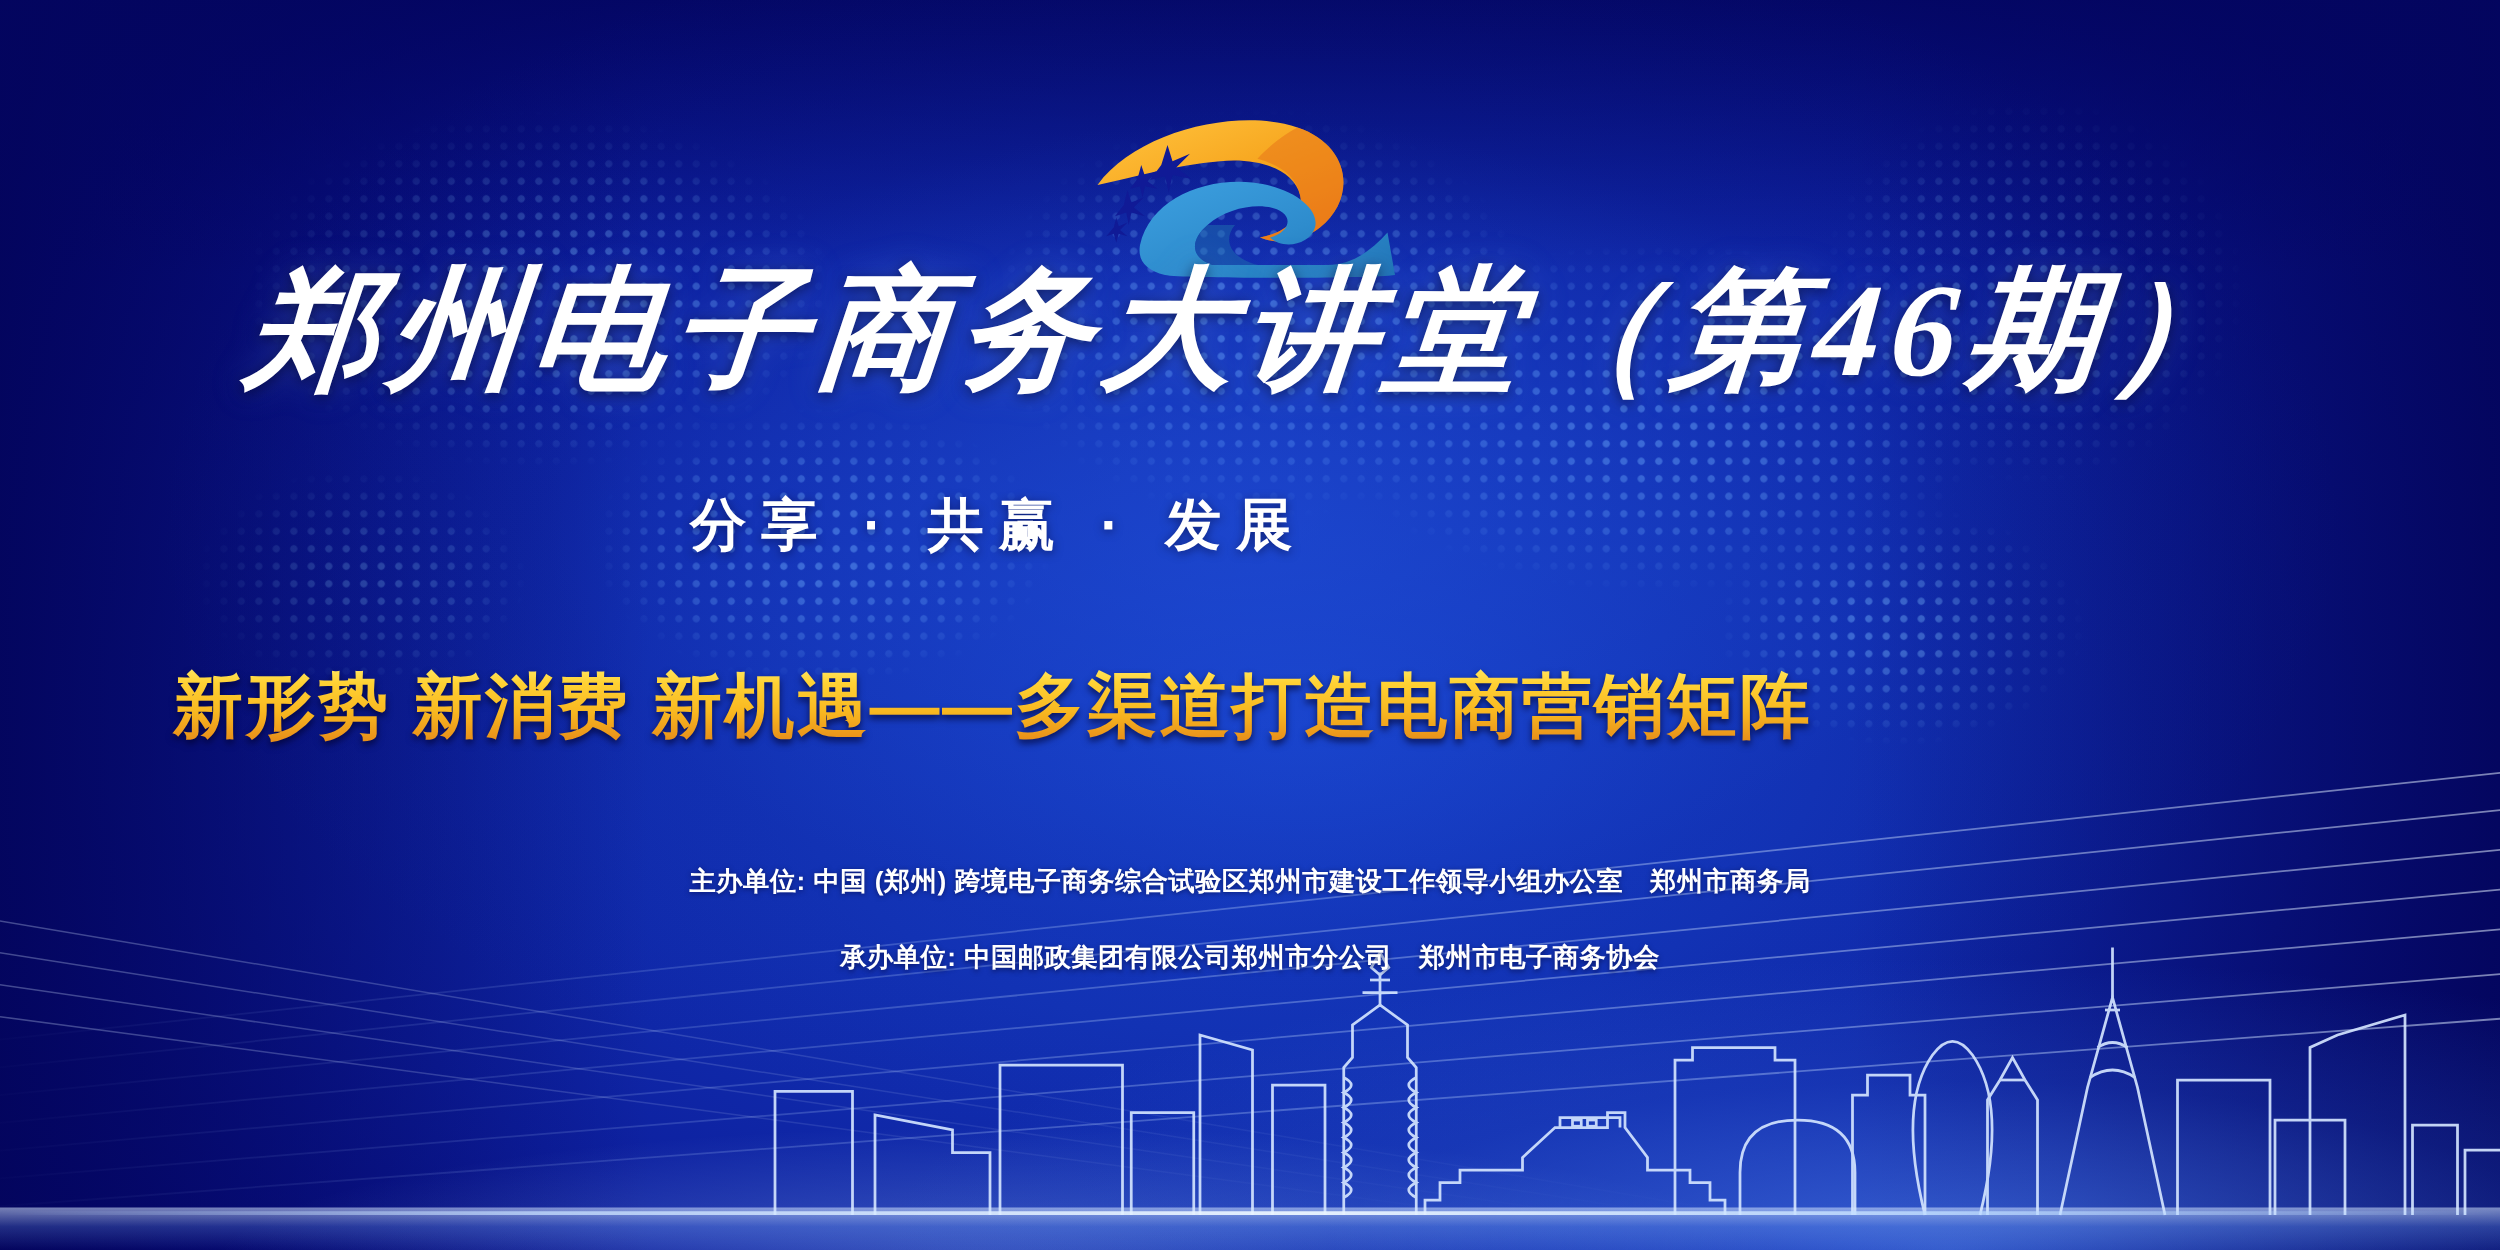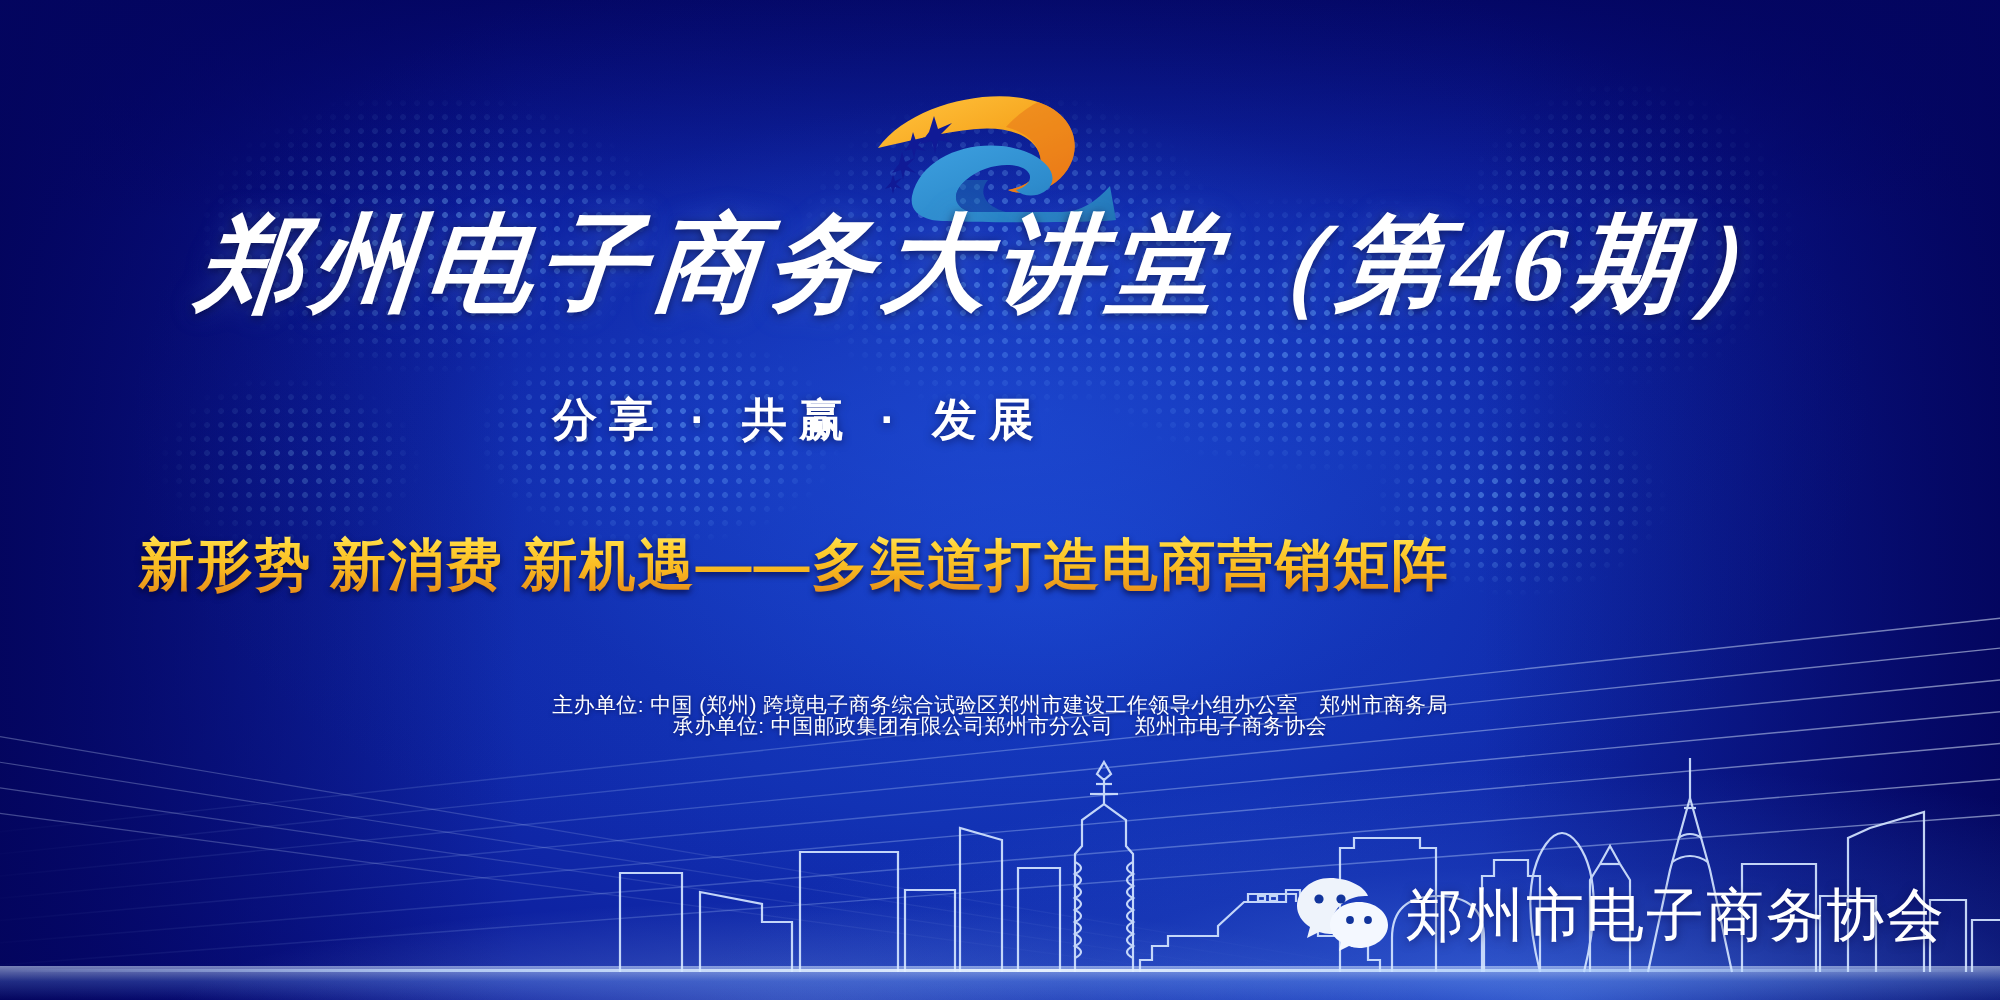--- a/index.html
+++ b/index.html
@@ -118,27 +118,27 @@
     background-clip: text;
     color: transparent;
     -webkit-text-fill-color: transparent;
     filter: drop-shadow(0 3px 3px rgba(0,0,40,0.70));
   }
 
   .org-line {
     position: absolute; width: 2000px; text-align: center;
     color: #ffffff;
     font-size: 21px;
-    font-weight: 400;
+    font-weight: 700;
     letter-spacing: 0.4px;
     white-space: nowrap;
     text-shadow: 0 1px 4px rgba(0,0,40,0.55);
   }
   .org-1 { top: 691px; }
-  .org-2 { top: 712px; }
+  .org-2 { top: 752px; }
 
   
   .skyline { position: absolute; left: 0; bottom: 0; width: 2000px; height: 250px; }
 
   
   .wechat {
     position: absolute; right: 54px; bottom: 42px;
     display: flex; align-items: center; gap: 18px;
   }
   .wechat-label {
@@ -273,27 +273,14 @@
     </svg>
   </div>
 
   <div class="title-calli">郑州电子商务大讲堂（第46期）</div>
   <div class="subtitle">分享 · 共赢 · 发展</div>
   <div class="headline">新形势 新消费 新机遇——多渠道打造电商营销矩阵</div>
 
   <div class="org-line org-1">主办单位: 中国 (郑州) 跨境电子商务综合试验区郑州市建设工作领导小组办公室　郑州市商务局</div>
   <div class="org-line org-2">承办单位: 中国邮政集团有限公司郑州市分公司　郑州市电子商务协会</div>
 
-  <div class="wechat">
-    <span>
-      <svg width="92" height="80" viewBox="0 0 92 80">
-        <path d="M34 4 C15 4 1 17 1 32 c0 8 5 16 13 21 l-3 11 12 -6 c4 1 8 2 11 2 1 0 3 0 4 0 -1 -3 -2 -6 -2 -10 0 -16 15 -28 33 -28 1 0 2 0 3 0 C69 13 53 4 34 4 Z" fill="#eef3fb"></path>
-        <circle cx="23" cy="25" r="4.6" fill="#12349c"></circle>
-        <circle cx="45" cy="25" r="4.6" fill="#12349c"></circle>
-        <path d="M63 28 C47 28 34 38 34 51 c0 7 4 13 11 17 l-2 9 10 -5 c3 1 7 2 10 2 16 0 29 -10 29 -23 S79 28 63 28 Z" fill="#f4f8ff"></path>
-        <circle cx="54" cy="46" r="3.9" fill="#12349c"></circle>
-        <circle cx="72" cy="46" r="3.9" fill="#12349c"></circle>
-      </svg>
-    </span>
-    <span class="wechat-label">郑州市电子商务协会</span>
-  </div>
 
 </div>
 
 </body></html>

